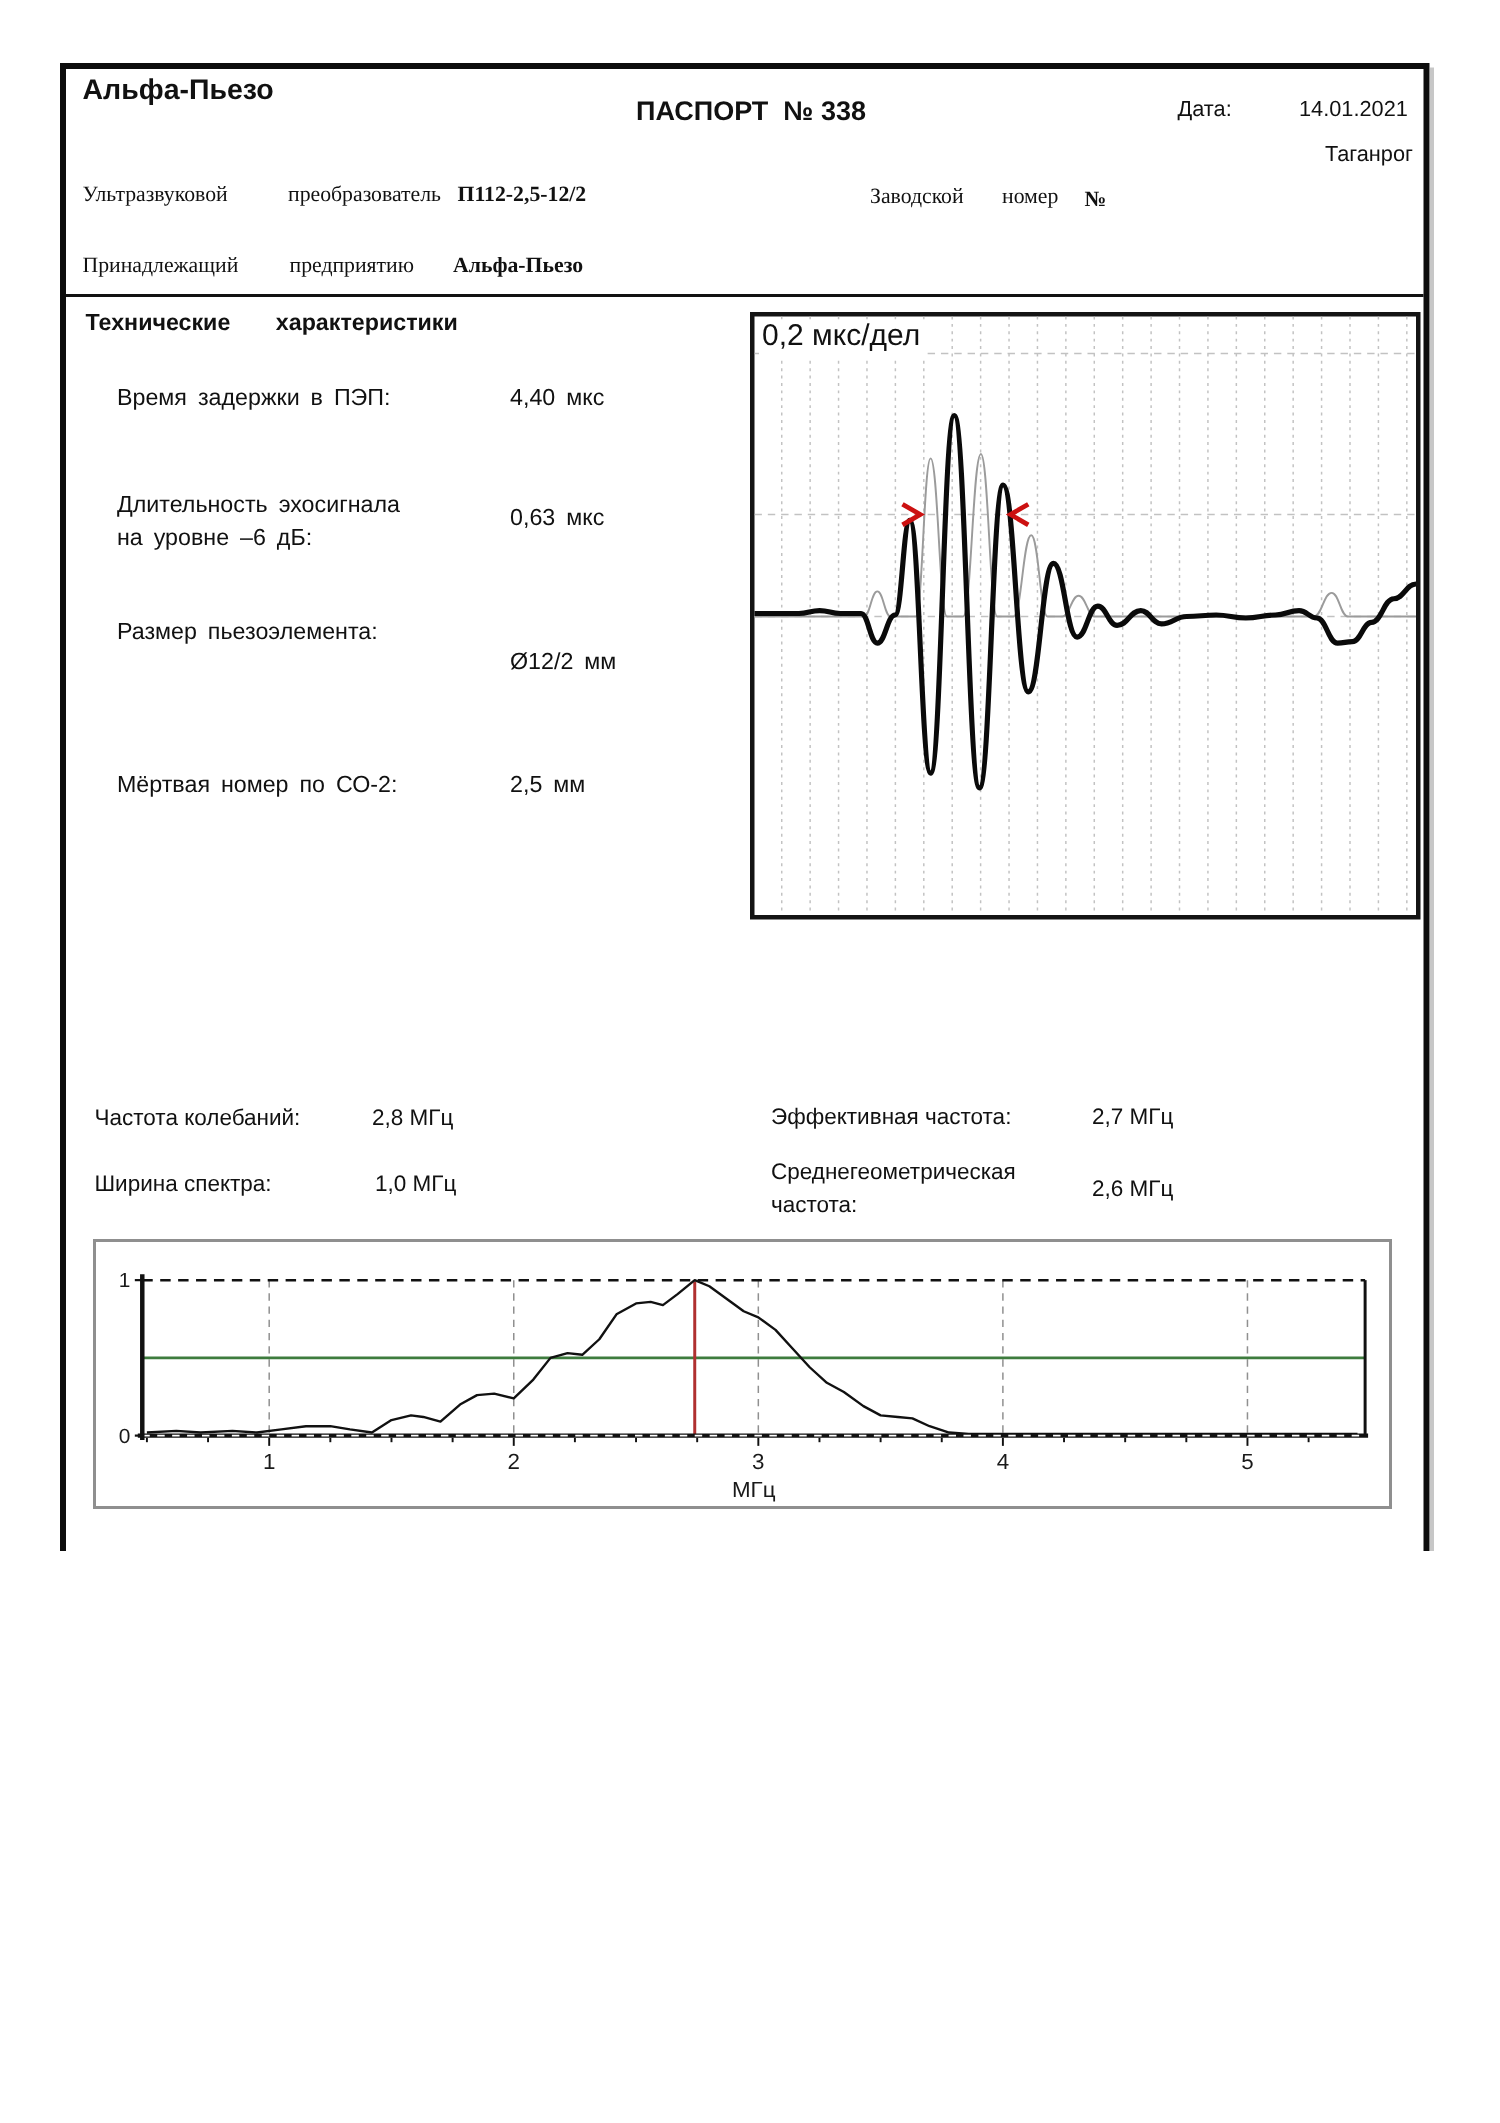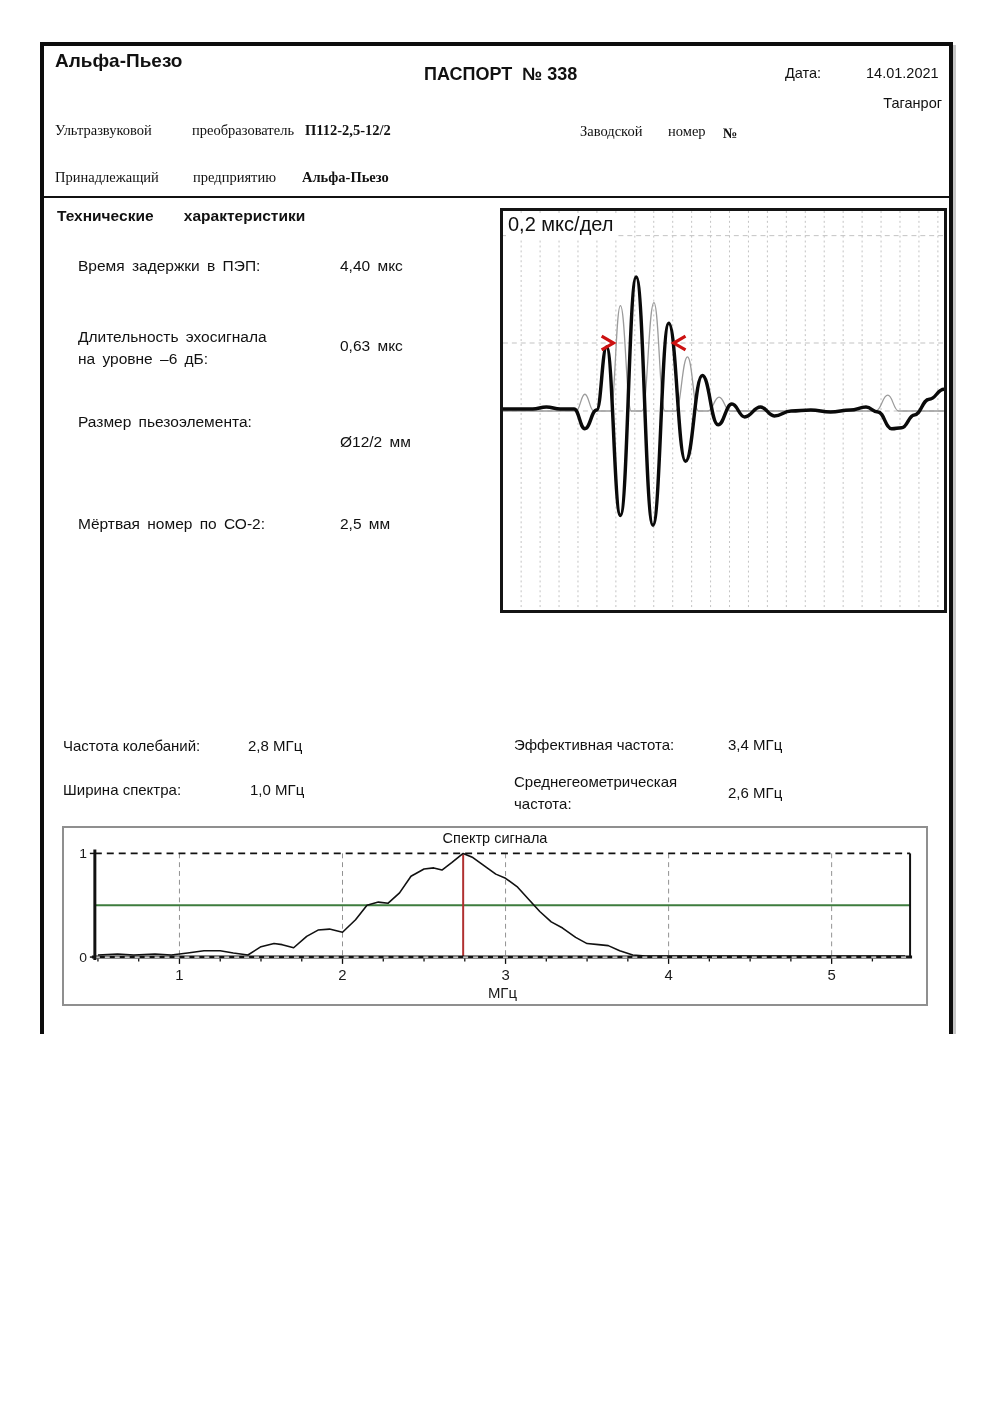--- a/index.html
+++ b/index.html
@@ -110,21 +110,21 @@
         <polyline points="185,127 173,134 185,141" fill="none" stroke="#cc1111" stroke-width="3.2"></polyline>
       </svg>
     <div class="scope-label">0,2 мкс/дел</div>
   </div>
 
   <div class="abs freq-txt" style="left:63px;top:737px;">Частота колебаний:</div>
   <div class="abs freq-txt" style="left:248px;top:737px;">2,8 МГц</div>
   <div class="abs freq-txt" style="left:63px;top:781px;">Ширина спектра:</div>
   <div class="abs freq-txt" style="left:250px;top:781px;">1,0 МГц</div>
   <div class="abs freq-txt" style="left:514px;top:736px;">Эффективная частота:</div>
-  <div class="abs freq-txt" style="left:728px;top:736px;">3,4 МГц</div>
+  <div class="abs freq-txt" style="left:728px;top:736px;">2,7 МГц</div>
   <div class="abs freq-txt" style="left:514px;top:773px;">Среднегеометрическая</div>
   <div class="abs freq-txt" style="left:514px;top:795px;">частота:</div>
   <div class="abs freq-txt" style="left:728px;top:784px;">2,6 МГц</div>
 
   <div class="abs spectrum-box">
     <svg id="spectrum-svg" class="spectrum-svg" viewBox="0 0 866 180" preserveAspectRatio="none">
         <line x1="116" y1="26" x2="116" y2="132" stroke="#909090" stroke-width="1" stroke-dasharray="5 4"></line>
         <line x1="279.8" y1="26" x2="279.8" y2="132" stroke="#909090" stroke-width="1" stroke-dasharray="5 4"></line>
         <line x1="443.6" y1="26" x2="443.6" y2="132" stroke="#909090" stroke-width="1" stroke-dasharray="5 4"></line>
         <line x1="607.4000000000001" y1="26" x2="607.4000000000001" y2="132" stroke="#909090" stroke-width="1" stroke-dasharray="5 4"></line>
@@ -161,20 +161,19 @@
         <text x="279.8" y="155" text-anchor="middle" font-size="15" fill="#1a1a1a">2</text>
         <text x="443.6" y="155" text-anchor="middle" font-size="15" fill="#1a1a1a">3</text>
         <text x="607.4000000000001" y="155" text-anchor="middle" font-size="15" fill="#1a1a1a">4</text>
         <text x="771.2" y="155" text-anchor="middle" font-size="15" fill="#1a1a1a">5</text>
         <line x1="26" y1="132" x2="31" y2="132" stroke="#111" stroke-width="1.5"></line>
         <text x="23" y="137" text-anchor="end" font-size="14" fill="#1a1a1a">0</text>
         <line x1="26" y1="26" x2="31" y2="26" stroke="#111" stroke-width="1.5"></line>
         <text x="23" y="31" text-anchor="end" font-size="14" fill="#1a1a1a">1</text>
         <text x="440.5" y="174" text-anchor="middle" font-size="15" fill="#1a1a1a">МГц</text>
       </svg>
-    <div class="spectrum-title">Спектр сигнала</div>
   </div>
 
   <div class="abs sig-label">Подпись:</div>
   <div class="abs sig-line"></div>
   <div class="abs sig-brackets">()</div>
 
 </div>
 
 </body></html>

